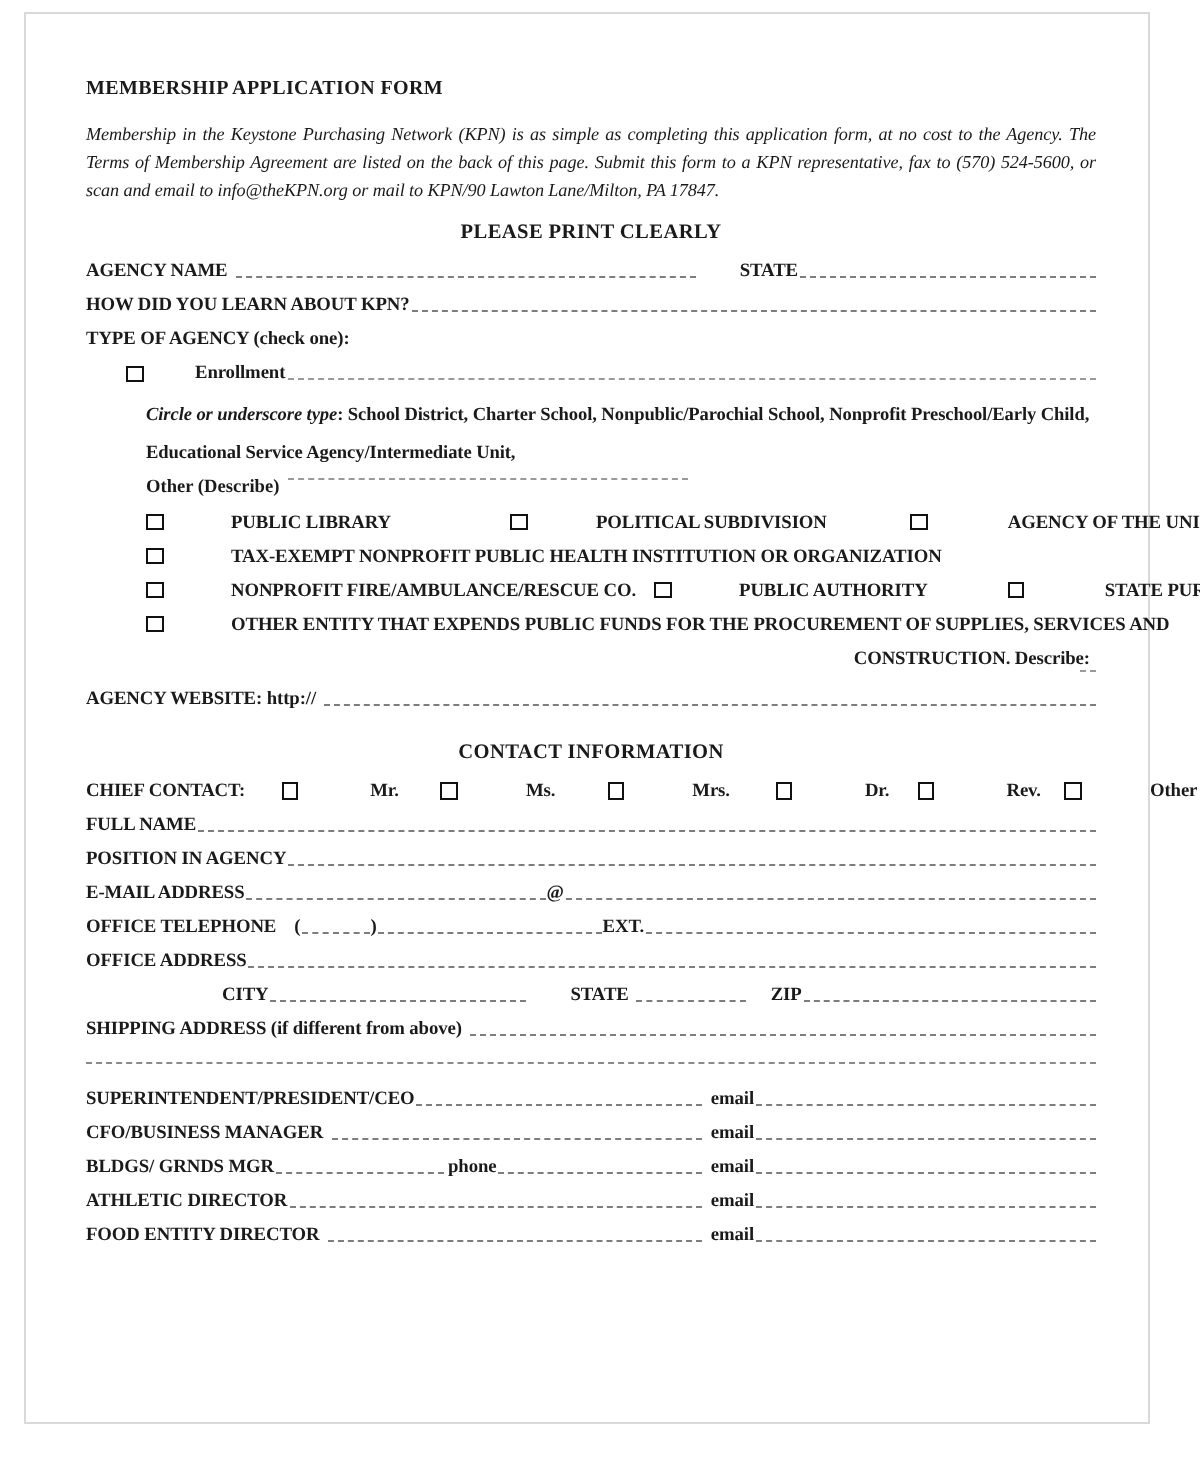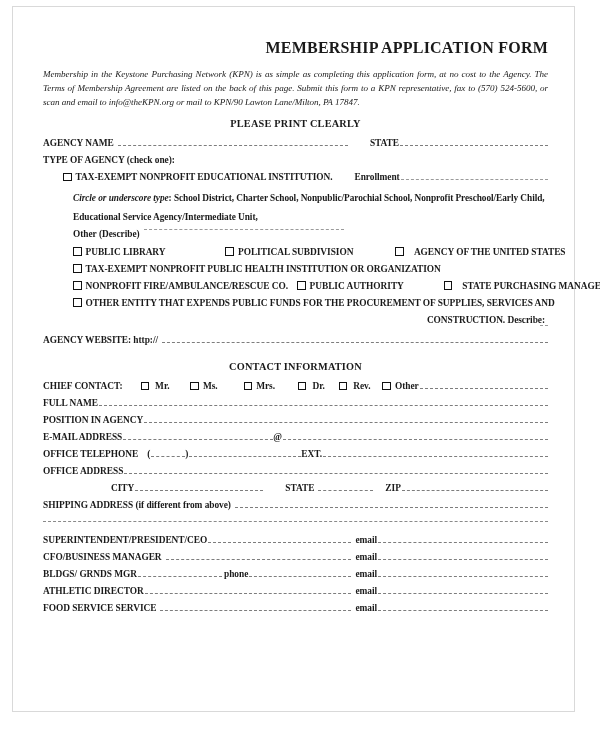--- a/index.html
+++ b/index.html
@@ -29,23 +29,23 @@
   }
   .page-inner {
     position: absolute;
     left: 30px;
     top: 32px;
     width: 505px;
   }
 
   
   .doc-title {
-    text-align: right;
-    font-weight: bold;
-    font-size: 16px;
+    text-align: left;
+    font-weight: bold;
+    font-size: 10px;
     letter-spacing: .2px;
     margin: 0 0 11px 0;
   }
   .intro {
     font-style: italic;
     font-size: 9.1px;
     line-height: 1.52;
     text-align: justify;
     margin: 0 0 9px 0;
     letter-spacing: -0.05px;
@@ -105,21 +105,21 @@
   }
   .cb-row {
     display: flex;
     align-items: flex-end;
     font-size: 9.4px;
     font-weight: bold;
     margin-bottom: 7px;
     white-space: nowrap;
     letter-spacing: -0.05px;
   }
-  .cb-item { display: flex; align-items: flex-end; flex: none; }
+  .cb-item { display: flex; align-items: flex-start; flex: none; gap: 30px; }
 
   .indent-1 { padding-left: 20px; }
   .indent-2 { padding-left: 30px; }
   .indent-3 { padding-left: 48px; flex-direction: column; }
 
   
   .type-block {
     font-size: 9.3px;
     font-weight: bold;
     line-height: 2.05;
@@ -171,28 +171,31 @@
     <div class="section-head">PLEASE PRINT CLEARLY</div>
 
     <div class="line">
       <span class="lbl pad-r">AGENCY NAME</span>
       <span class="rule"></span>
       <span class="gap-md"></span>
       <span class="lbl">STATE</span>
       <span class="rule w-state"></span>
     </div>
 
+    <div class="line">
+      <span class="lbl">HOW DID YOU LEARN ABOUT KPN?</span>
+      <span class="rule"></span>
+    </div>
 
     <div class="line">
       <span class="lbl">TYPE OF AGENCY (check one):</span>
     </div>
 
     <div class="cb-row indent-1">
       <span class="cb"></span>
-      <span class="lbl">TAX-EXEMPT NONPROFIT EDUCATIONAL INSTITUTION.</span>
       <span class="gap-md"></span>
       <span class="lbl">Enrollment</span>
       <span class="rule fine"></span>
     </div>
 
     <div class="type-block">
       <div class="type-line"><span class="ital">Circle or underscore type</span><span>: School District, Charter School, Nonpublic/Parochial School, Nonprofit Preschool/Early Child,</span></div>
       <div class="type-line">Educational Service Agency/Intermediate Unit,</div>
     </div>
 
@@ -376,20 +379,20 @@
     </div>
 
     <div class="addl-row">
       <span class="lbl">ATHLETIC DIRECTOR</span>
       <span class="rule fill-a"></span>
       <span class="email-word">email</span>
       <span class="rule fill-b"></span>
     </div>
 
     <div class="addl-row">
-      <span class="lbl pad-r">FOOD SERVICE SERVICE</span>
+      <span class="lbl pad-r">FOOD ENTITY DIRECTOR</span>
       <span class="rule fill-a"></span>
       <span class="email-word">email</span>
       <span class="rule fill-b"></span>
     </div>
 
   </div>
 </div>
 
 </body></html>

